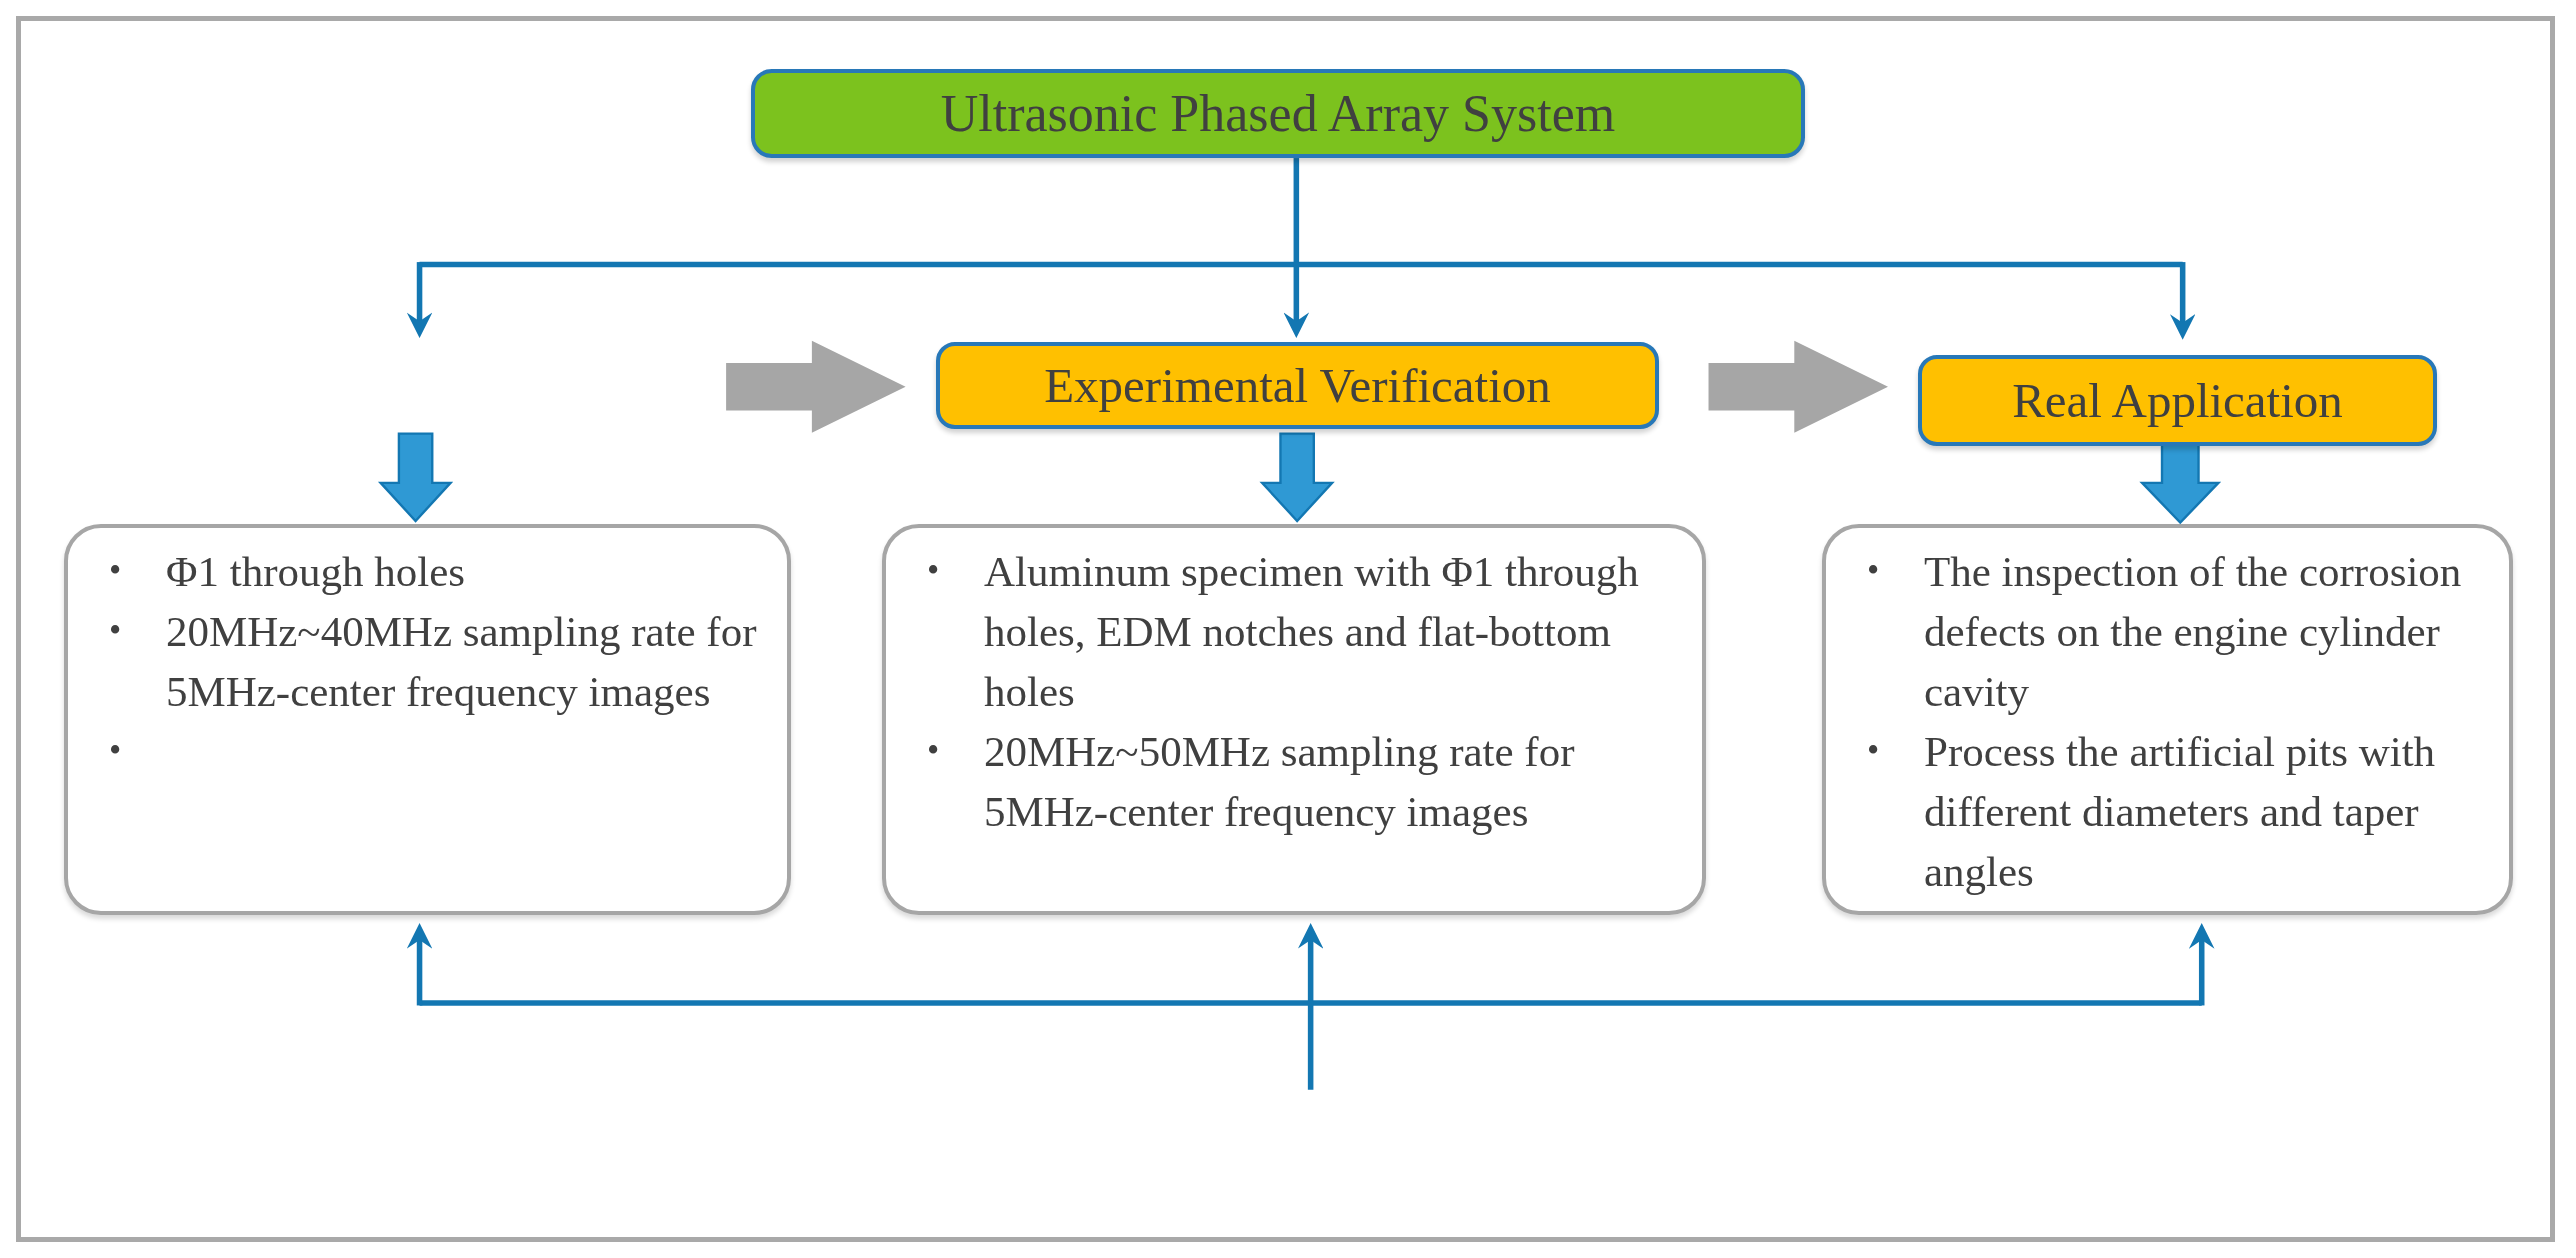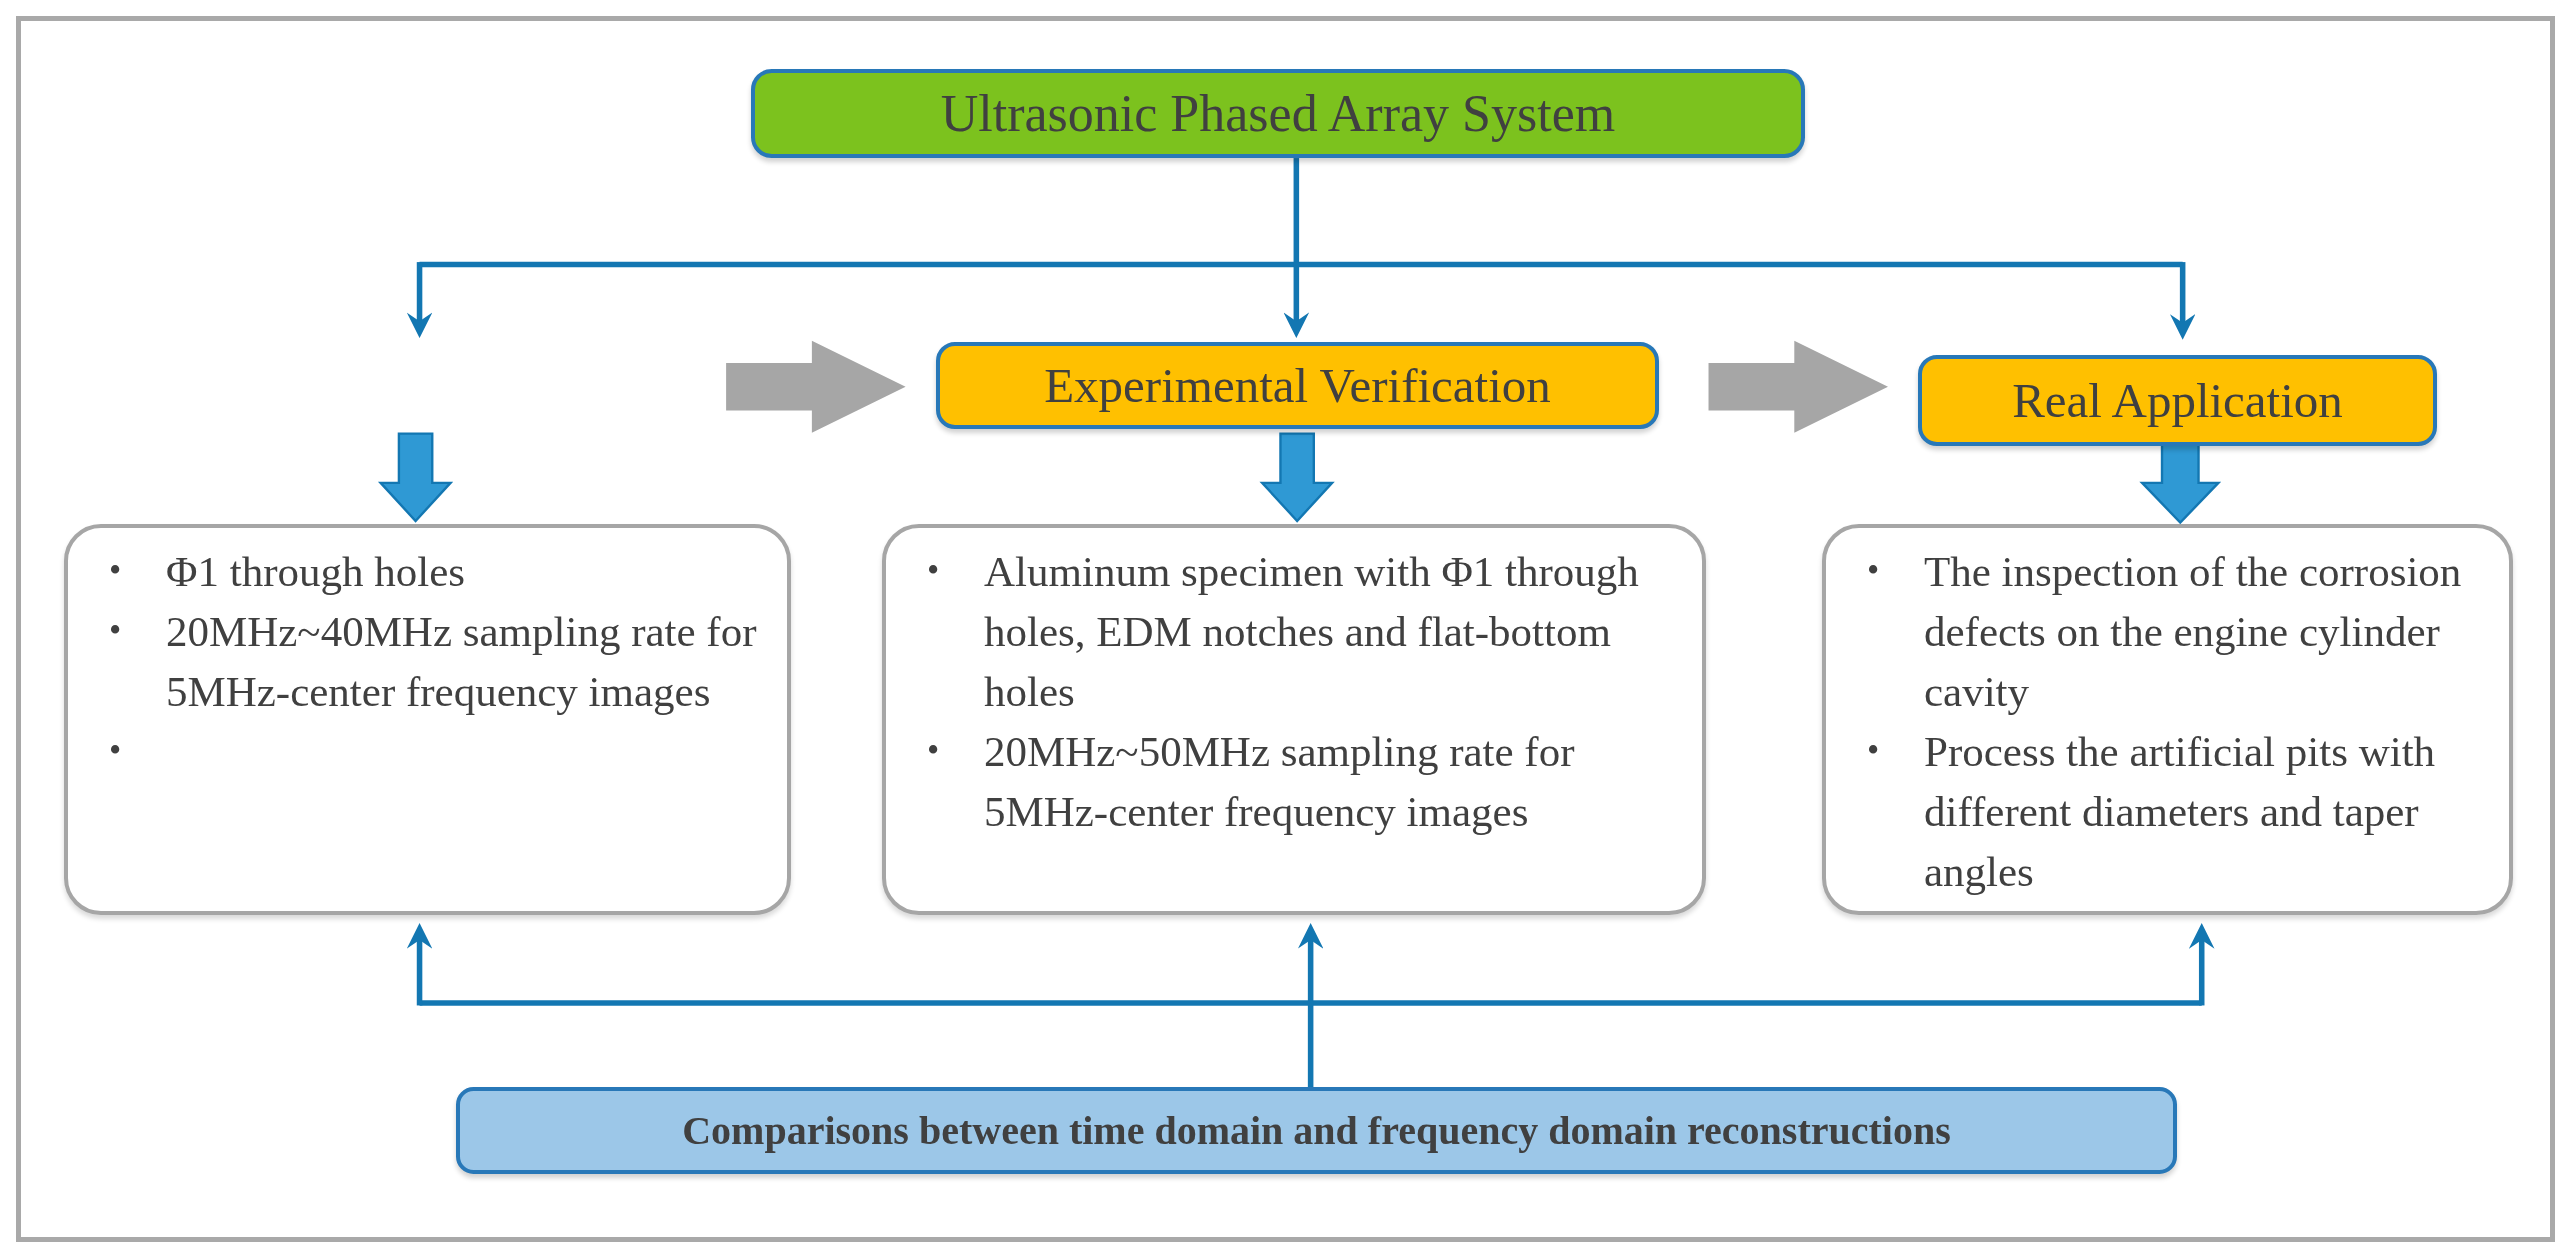--- a/index.html
+++ b/index.html
@@ -123,19 +123,16 @@
     </ul>
   </div>
 
   <div class="box detail d2">
     <ul>
       <li><span class="dot">•</span><span>The inspection of the corrosion defects on the engine cylinder cavity</span></li>
       <li><span class="dot">•</span><span>Process the artificial pits with different diameters and taper angles</span></li>
     </ul>
   </div>
 
-  <div class="box bottom">
-    <span>Comparisons between time domain and frequency domain reconstructions</span>
-  </div>
 
   <div class="outer-frame"></div>
 </div>
 
 
 </body></html>

